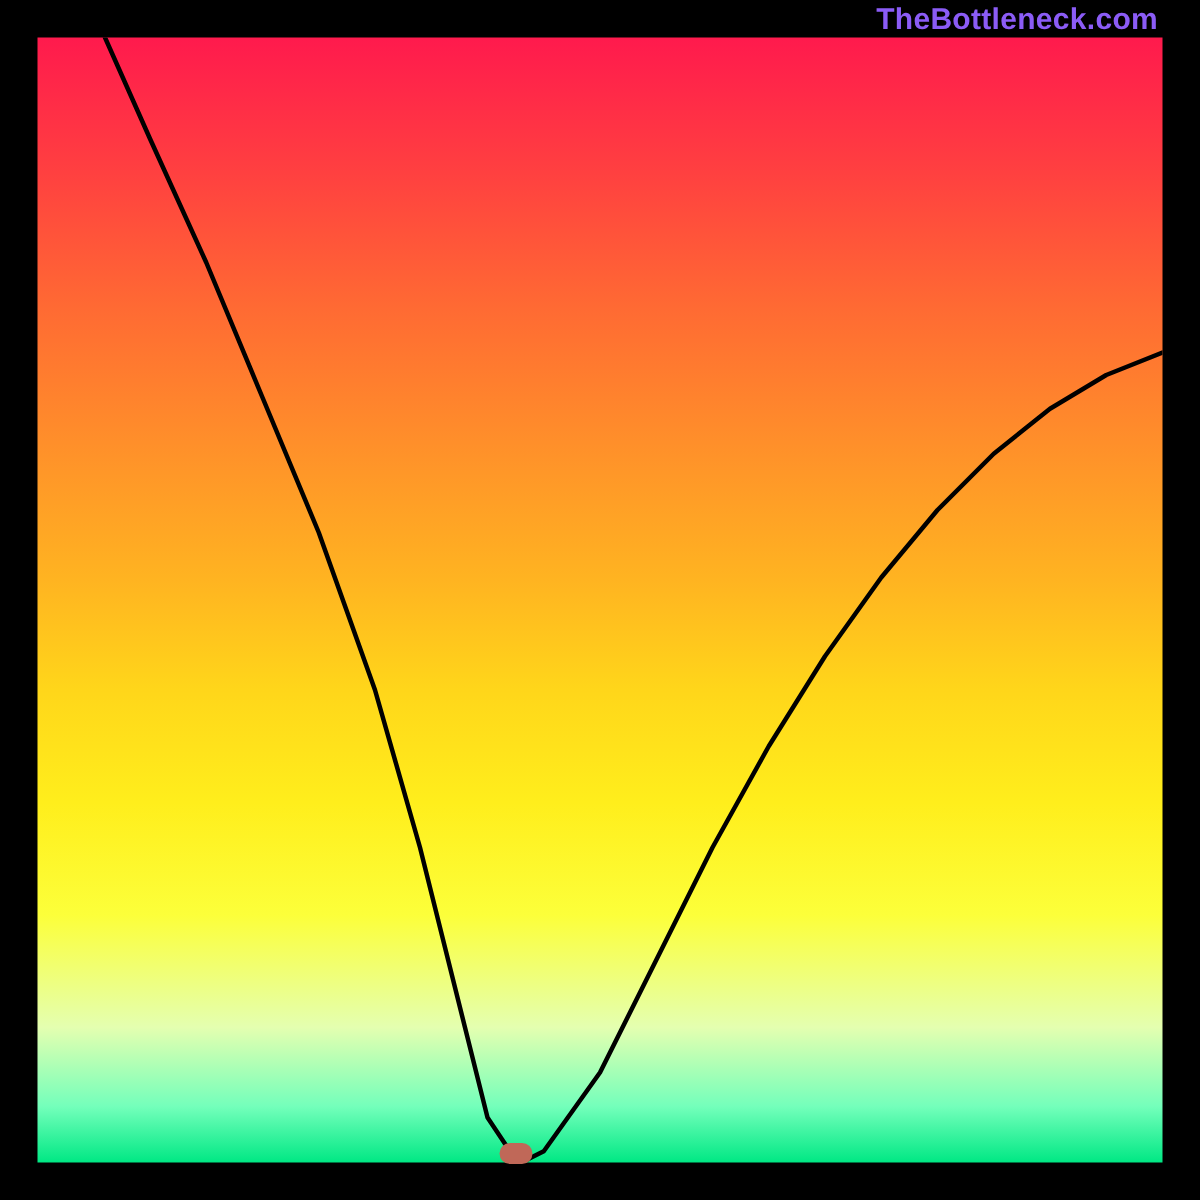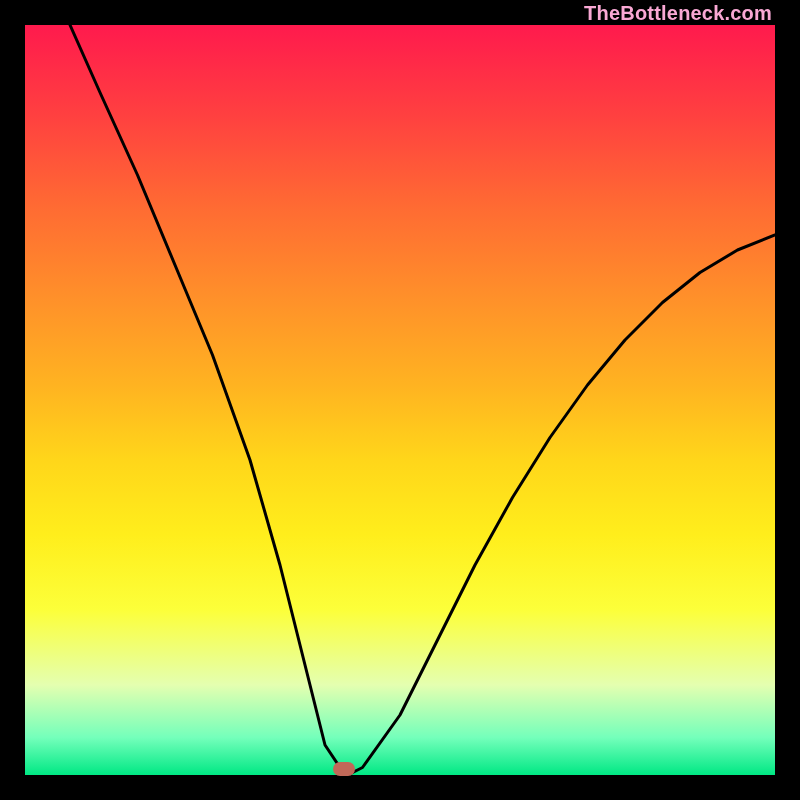--- a/index.html
+++ b/index.html
@@ -39,21 +39,21 @@
       #74ffbb 95%,
       #00e884 100%
     );
   }
   .watermark {
     position: absolute;
     top: 2px;
     right: 28px;
     font-size: 20px;
     font-weight: 600;
-    color: #f9a8d4;
+    color: #8b5cf6;
     letter-spacing: 0.2px;
   }
   .curve {
     position: absolute;
     top: 25px;
     left: 25px;
     width: 750px;
     height: 750px;
   }
   .marker {

